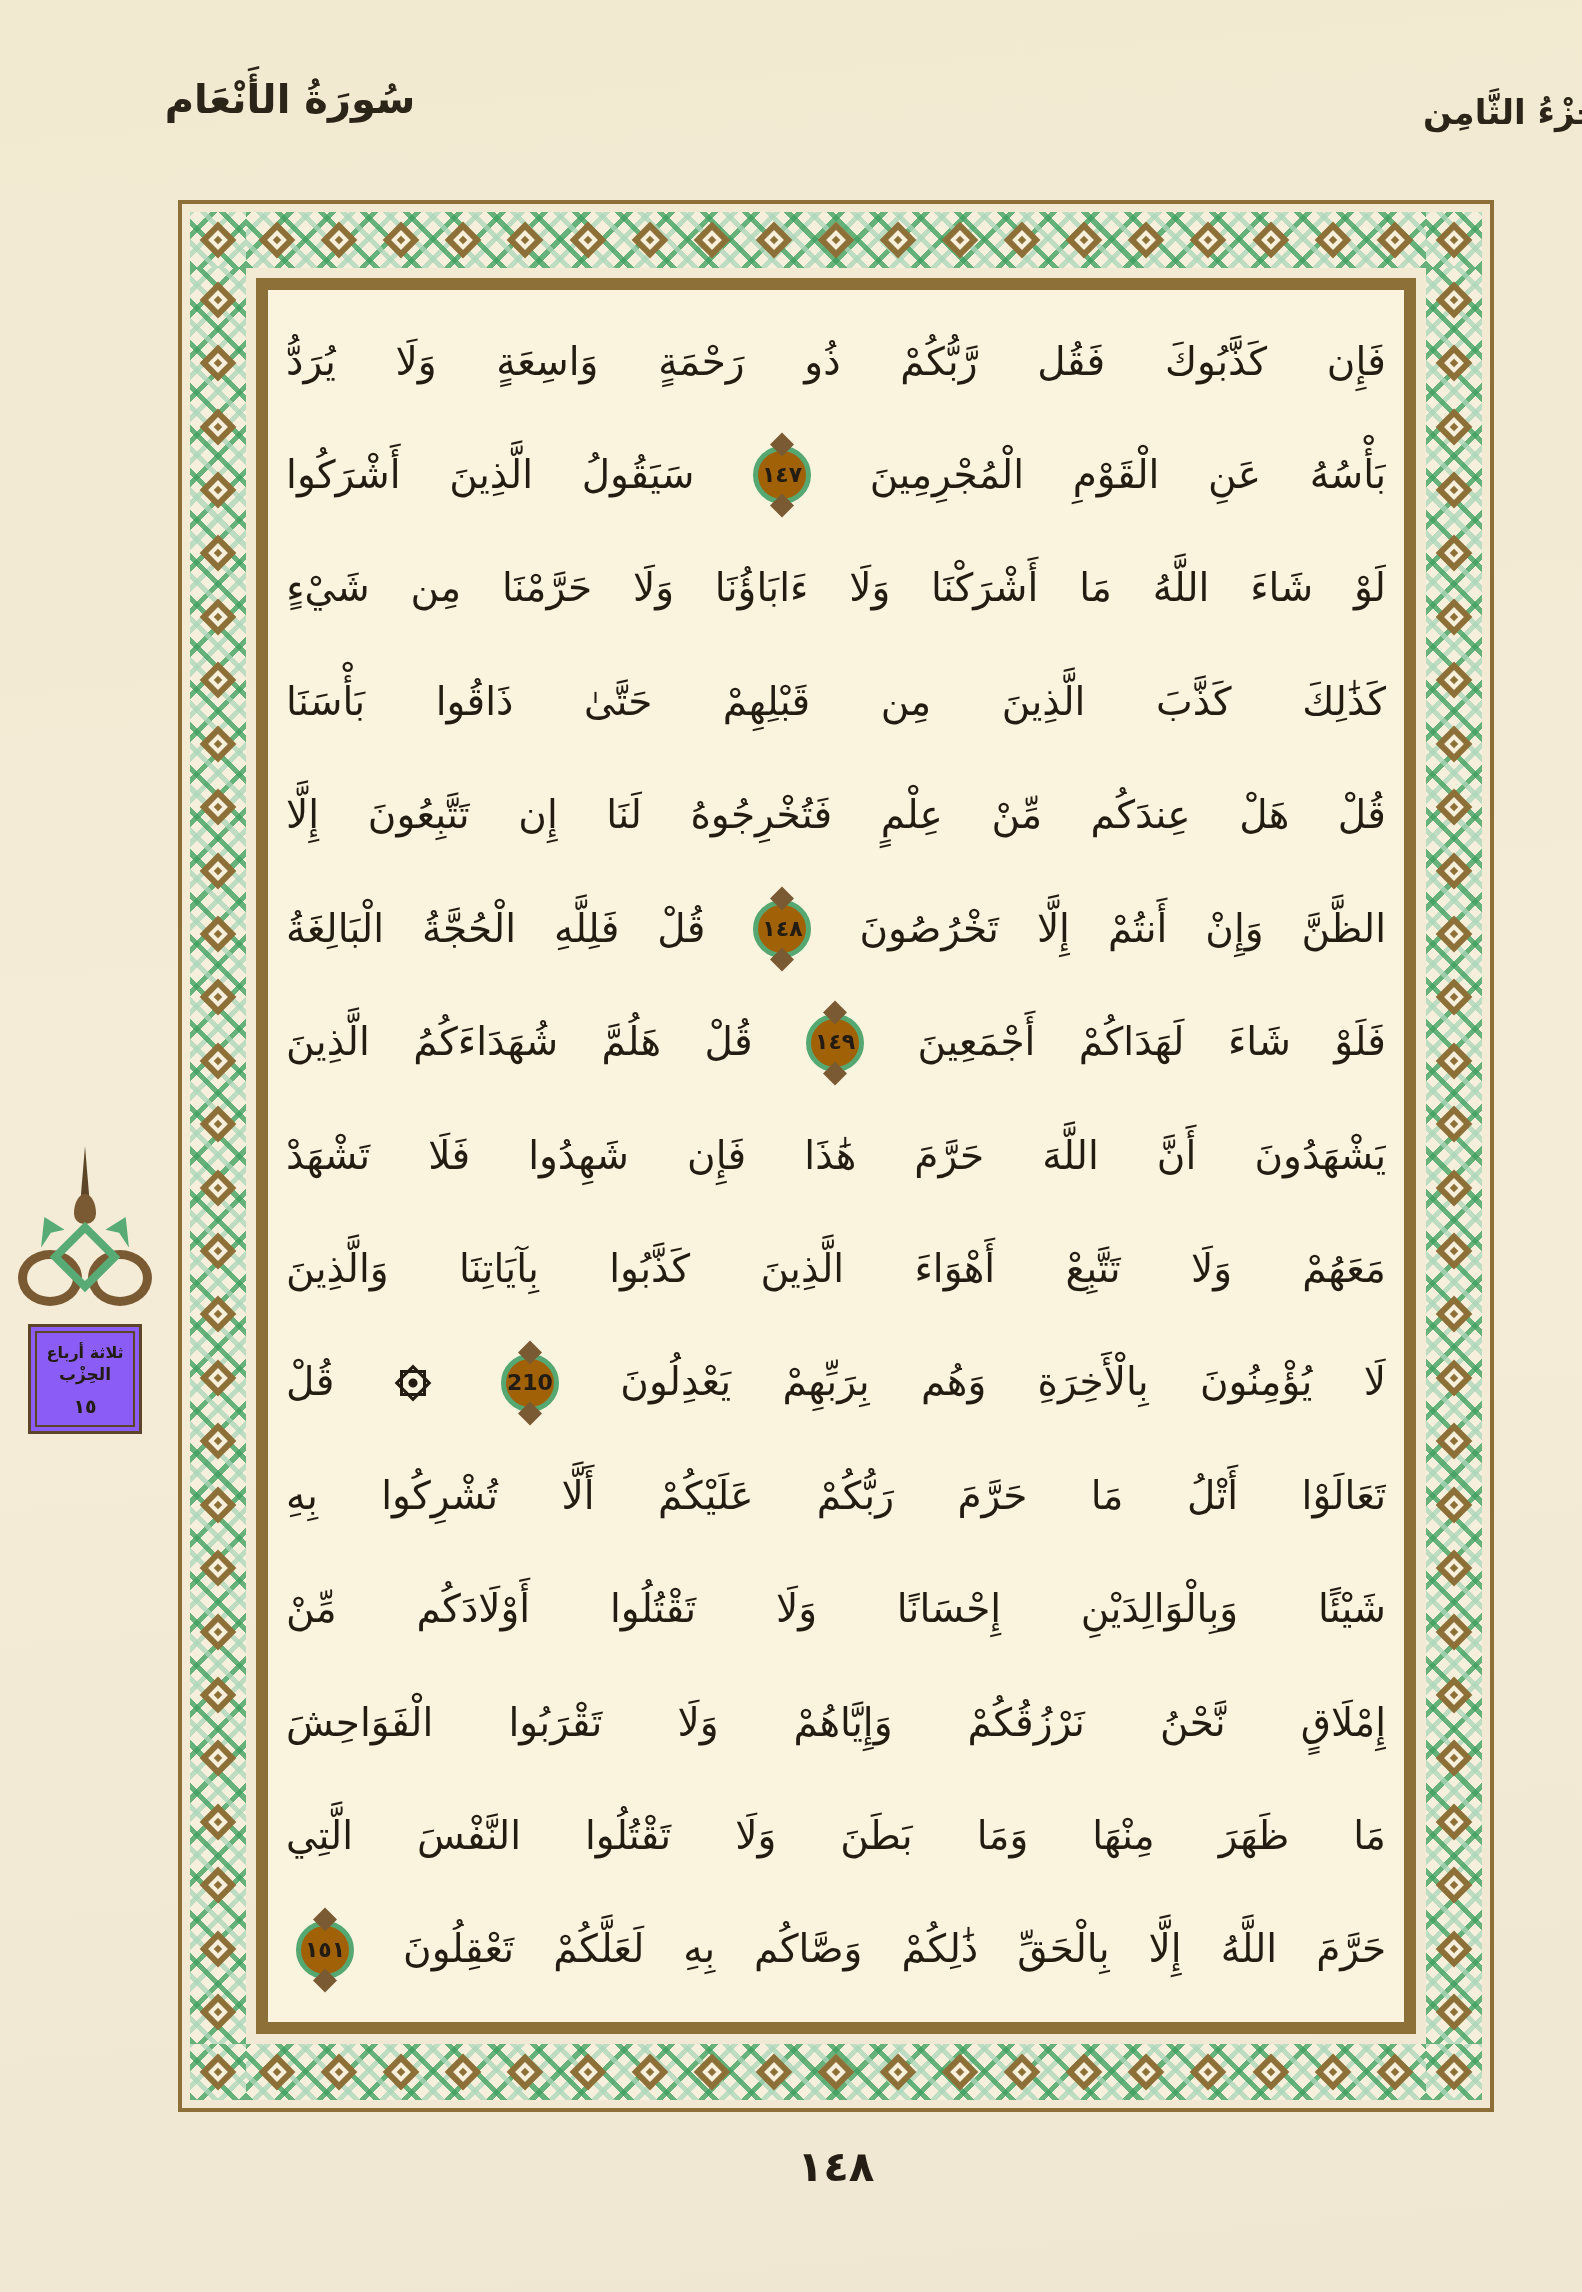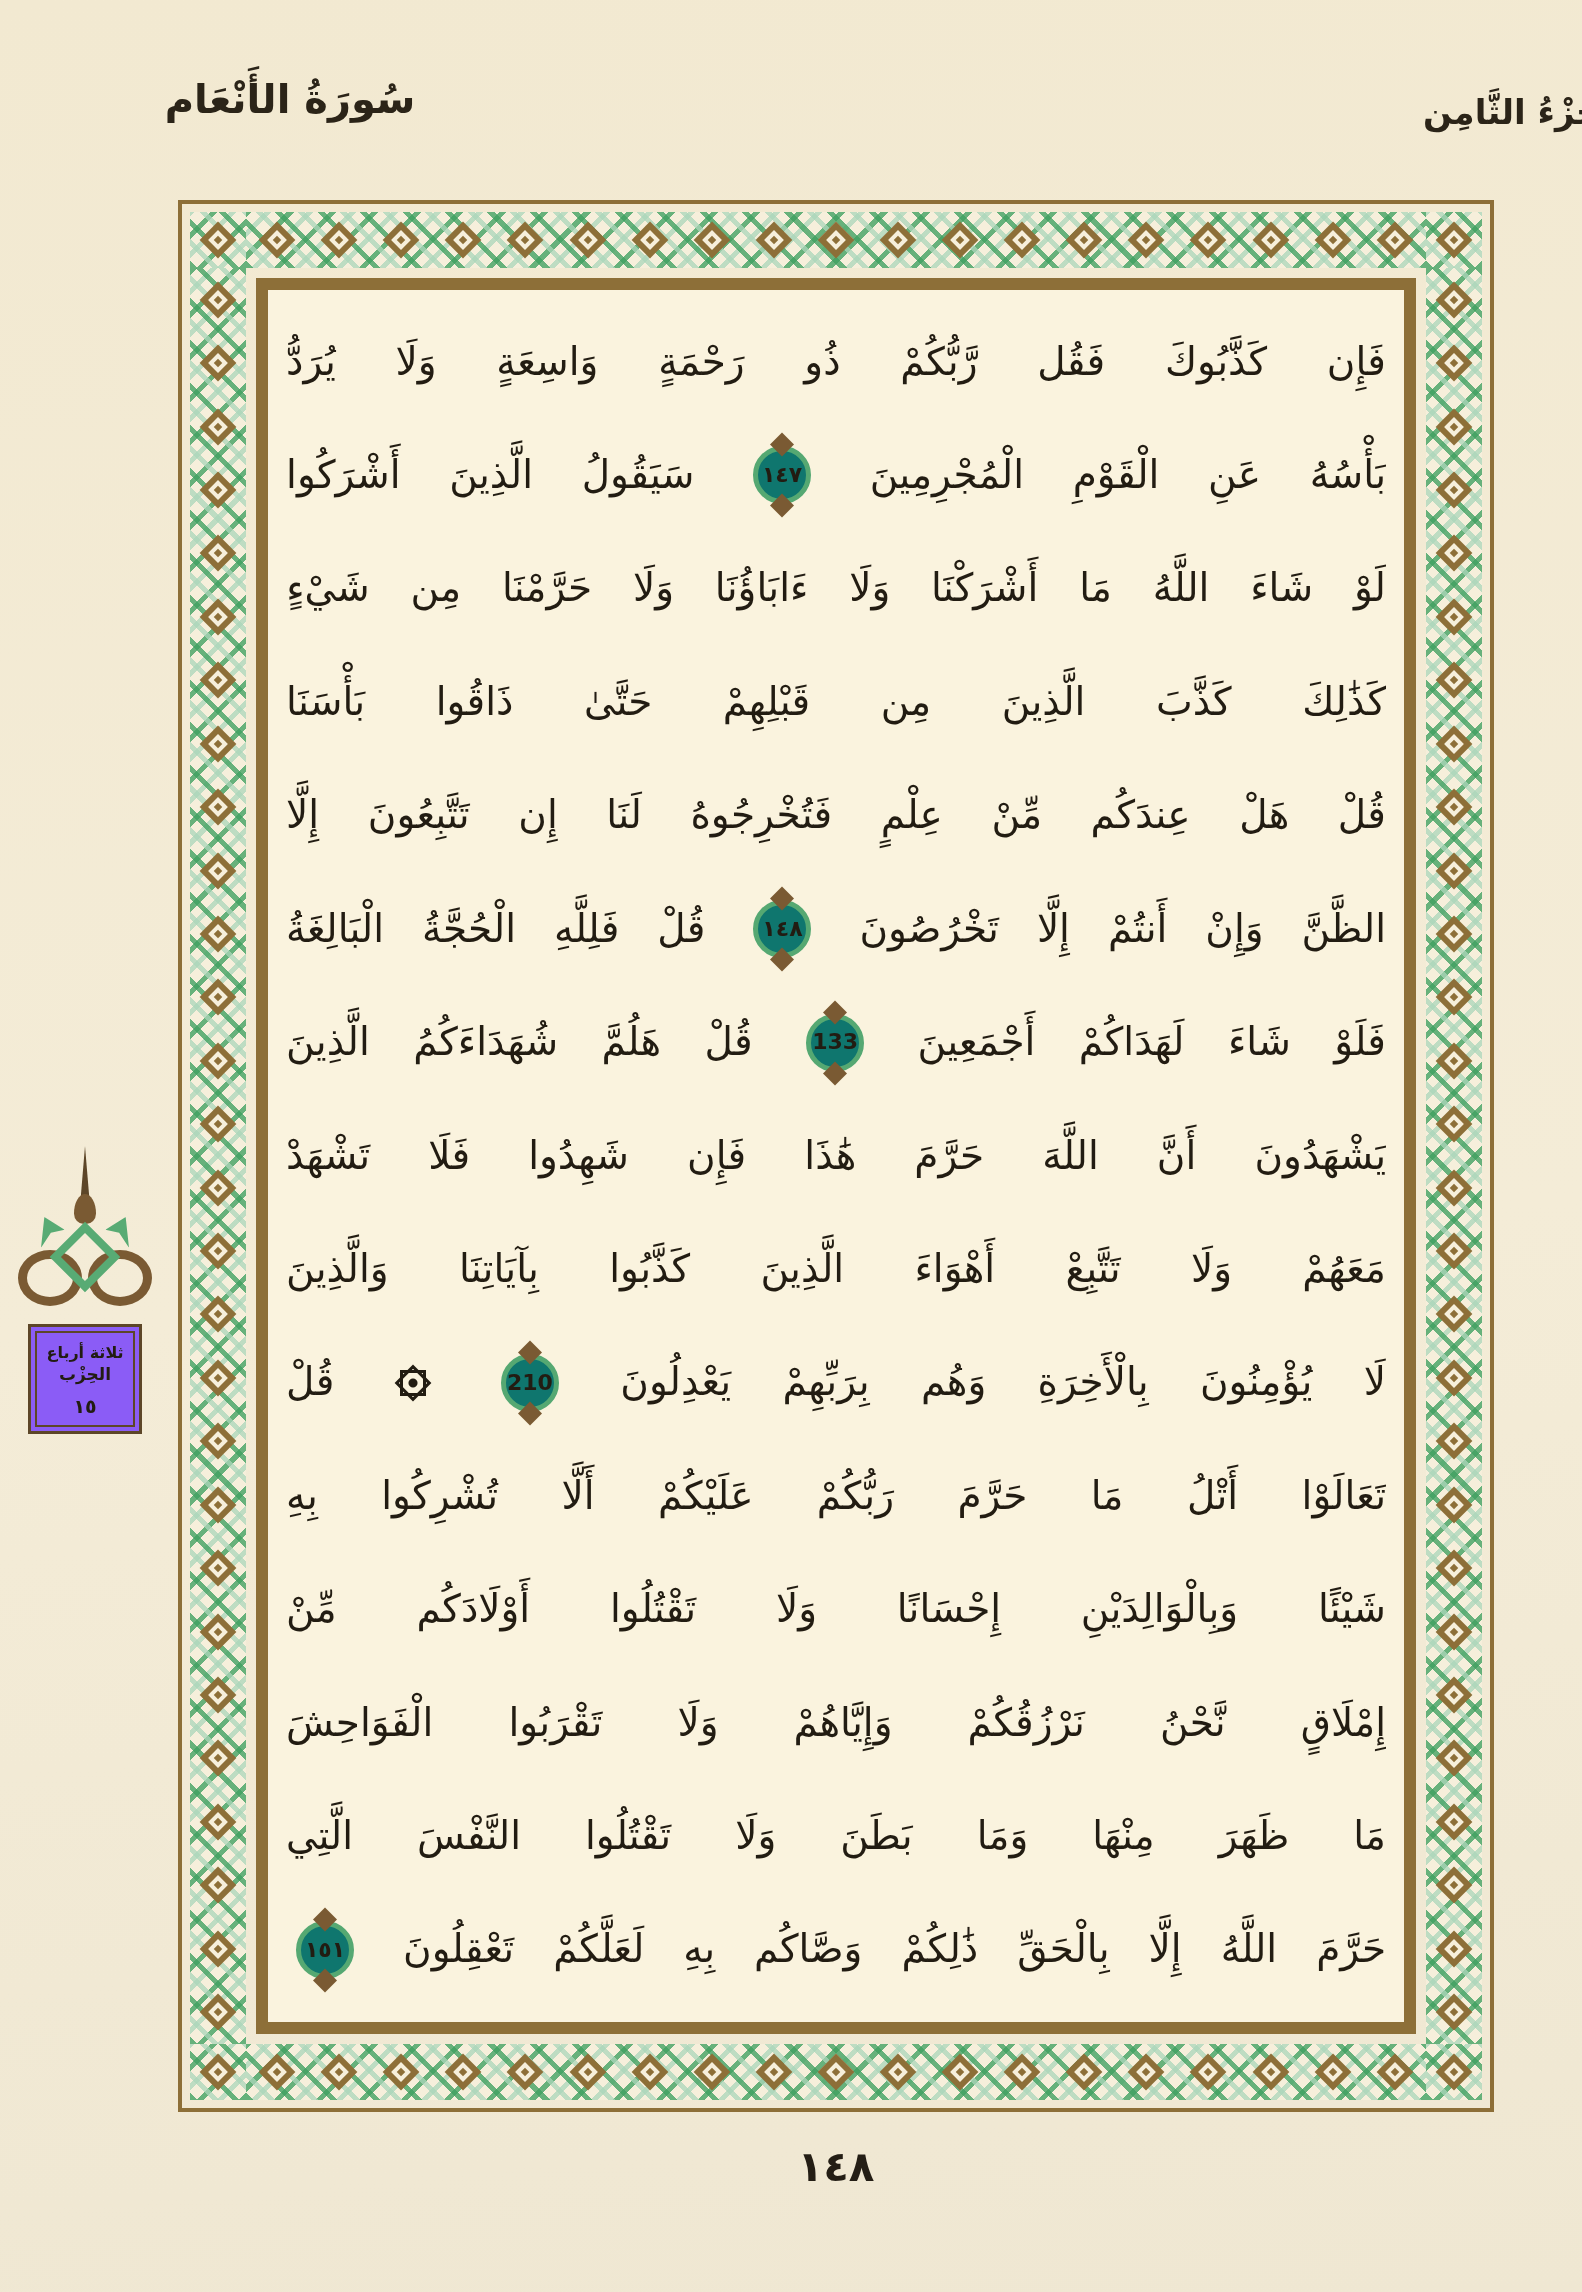--- a/index.html
+++ b/index.html
@@ -51,21 +51,21 @@
     display:flex;direction:rtl;justify-content:space-between;align-items:center;
     font-size:39px;line-height:1.1;color:#221c12;white-space:nowrap;overflow:hidden;height:104px;
   }
   .line .w{flex:0 0 auto;}
 
   
   .ayah-badge{
     box-sizing:border-box;flex:0 0 auto;width:58px;height:58px;margin:0 10px;
     border:5px solid #55a872;border-radius:50%;position:relative;
     display:flex;align-items:center;justify-content:center;
-    font-size:22px;font-weight:bold;color:#221c12;background:#0f766e;
+    font-size:22px;font-weight:bold;color:#221c12;background:#a16207;
   }
   .ayah-badge::before,.ayah-badge::after{
     content:'';position:absolute;left:50%;width:17px;height:17px;background:#7a5a33;
     transform:translateX(-50%) rotate(45deg);
   }
   .ayah-badge::before{top:-15px;}
   .ayah-badge::after{bottom:-15px;}
 
   
   .hizb-star{
@@ -235,21 +235,21 @@
                 <span class="w">قُلْ</span>
                 <span class="w">فَلِلَّهِ</span>
                 <span class="w">الْحُجَّةُ</span>
                 <span class="w">الْبَالِغَةُ</span>
               </div>
               <div class="line">
                 <span class="w">فَلَوْ</span>
                 <span class="w">شَاءَ</span>
                 <span class="w">لَهَدَاكُمْ</span>
                 <span class="w">أَجْمَعِينَ</span>
-                <span class="ayah-badge">133</span>
+                <span class="ayah-badge">١٤٩</span>
                 <span class="w">قُلْ</span>
                 <span class="w">هَلُمَّ</span>
                 <span class="w">شُهَدَاءَكُمُ</span>
                 <span class="w">الَّذِينَ</span>
               </div>
               <div class="line">
                 <span class="w">يَشْهَدُونَ</span>
                 <span class="w">أَنَّ</span>
                 <span class="w">اللَّهَ</span>
                 <span class="w">حَرَّمَ</span>

